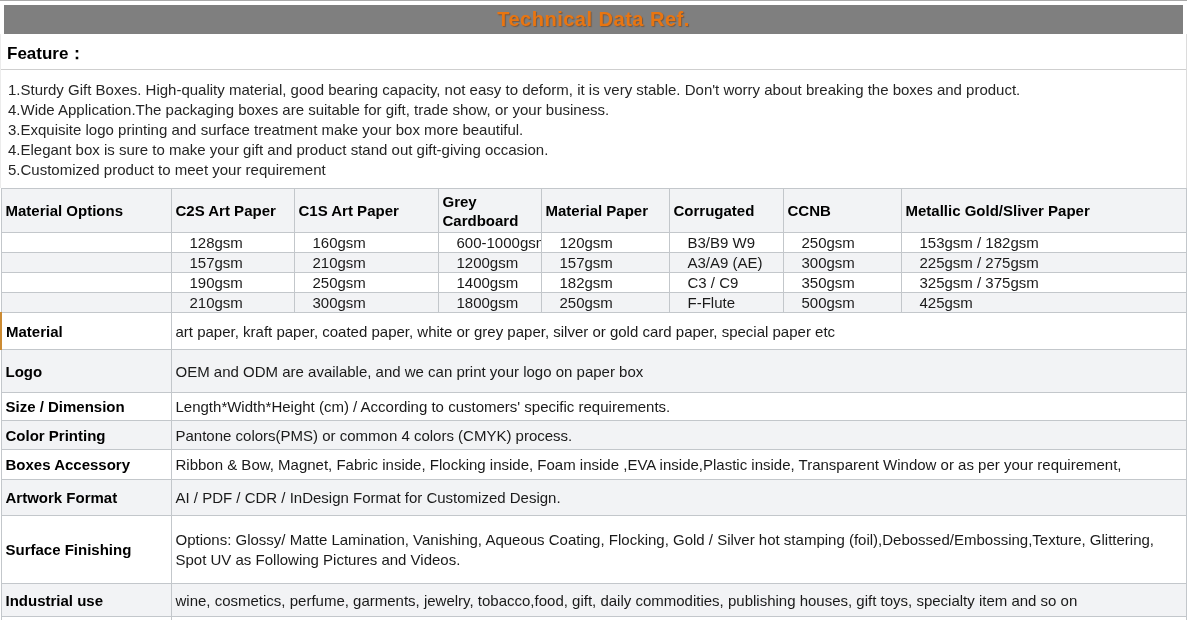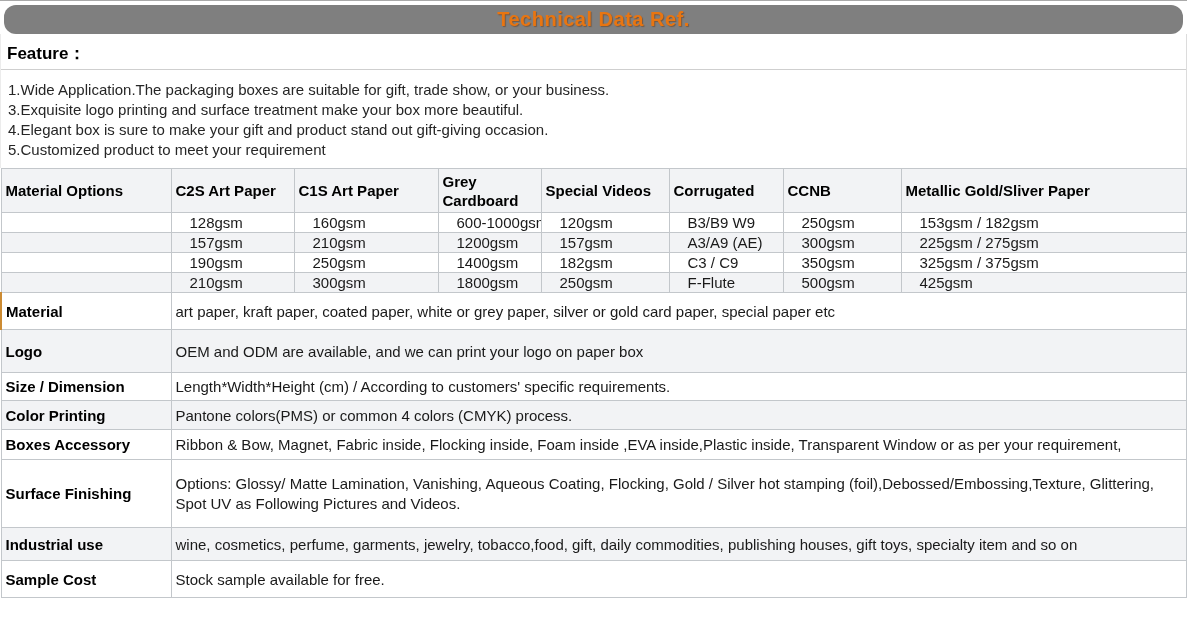--- a/index.html
+++ b/index.html
@@ -5,21 +5,21 @@
   html,body{margin:0;padding:0;}
   body{
     width:1187px;height:620px;overflow:hidden;background:#ffffff;
     font-family:"Liberation Sans","DejaVu Sans",sans-serif;
     color:#1a1a1a;
   }
   .top-line{height:1px;background:#a9a9a9;}
   .title-bar{
     margin:4px 4px 0 4px;height:29px;
     background:var(--title-bar-bg,#7F7F7F);
-    display:flex;align-items:center;justify-content:center;border-radius:12px;
+    display:flex;align-items:center;justify-content:center;
   }
   .title{
     color:var(--title-color,#E87511);
     font-size:20px;font-weight:bold;
     text-shadow:1px 1px 1px rgba(100,45,0,0.45);
     letter-spacing:0.5px;
   }
   .feature-section{
     border-right:1px solid #dcdcdc;
     border-left:1px solid #ececec;
@@ -65,21 +65,22 @@
 <div class="page">
   <div class="top-line"></div>
 
   <div class="title-bar">
     <span class="title">Technical Data Ref.</span>
   </div>
 
   <div class="feature-section">
     <div class="feature-heading">Feature：</div>
     <div class="feature-list">
-      <div class="feature-item">1.Wide Application.The packaging boxes are suitable for gift, trade show, or your business.</div>
+      <div class="feature-item">1.Sturdy Gift Boxes. High-quality material, good bearing capacity, not easy to deform, it is very stable. Don't worry about breaking the boxes and product.</div>
+      <div class="feature-item">4.Wide Application.The packaging boxes are suitable for gift, trade show, or your business.</div>
       <div class="feature-item">3.Exquisite logo printing and surface treatment make your box more beautiful.</div>
       <div class="feature-item">4.Elegant box is sure to make your gift and product stand out gift-giving occasion.</div>
       <div class="feature-item">5.Customized product to meet your requirement</div>
     </div>
   </div>
 
   <table class="spec-table">
     <colgroup>
       <col style="width:170px">
         <col style="width:123px">
@@ -89,21 +90,21 @@
         <col style="width:114px">
         <col style="width:118px">
         <col>
     </colgroup>
     <thead>
       <tr class="r-head">
         <th>Material Options</th>
         <th>C2S Art Paper</th>
         <th>C1S Art Paper</th>
         <th>Grey Cardboard</th>
-        <th>Special Videos</th>
+        <th>Material Paper</th>
         <th>Corrugated</th>
         <th>CCNB</th>
         <th>Metallic Gold/Sliver Paper</th>
       </tr>
     </thead>
     <tbody>
       <tr class="gsm-row">
         <td></td>
         <td>128gsm</td>
         <td>160gsm</td>
@@ -157,20 +158,24 @@
         <td class="attr-value" colspan="7">Length*Width*Height (cm) / According to customers' specific requirements.</td>
       </tr>
       <tr class="attr-row r-color stripe">
         <td class="attr-label">Color Printing</td>
         <td class="attr-value" colspan="7">Pantone colors(PMS) or common 4 colors (CMYK) process.</td>
       </tr>
       <tr class="attr-row r-boxes">
         <td class="attr-label">Boxes Accessory</td>
         <td class="attr-value" colspan="7">Ribbon &amp; Bow, Magnet, Fabric inside, Flocking inside, Foam inside ,EVA inside,Plastic inside, Transparent Window or as per your requirement,</td>
       </tr>
+      <tr class="attr-row r-artwork stripe">
+        <td class="attr-label">Artwork Format</td>
+        <td class="attr-value" colspan="7">AI / PDF / CDR / InDesign Format for Customized Design.</td>
+      </tr>
       <tr class="attr-row r-surface wrap">
         <td class="attr-label">Surface Finishing</td>
         <td class="attr-value" colspan="7">Options: Glossy/ Matte Lamination, Vanishing, Aqueous Coating, Flocking, Gold / Silver hot stamping (foil),Debossed/Embossing,Texture, Glittering, Spot UV as Following Pictures and Videos.</td>
       </tr>
       <tr class="attr-row r-industrial stripe">
         <td class="attr-label">Industrial use</td>
         <td class="attr-value" colspan="7">wine, cosmetics, perfume, garments, jewelry, tobacco,food, gift, daily commodities, publishing houses, gift toys, specialty item and so on</td>
       </tr>
       <tr class="attr-row r-sample">
         <td class="attr-label">Sample Cost</td>

